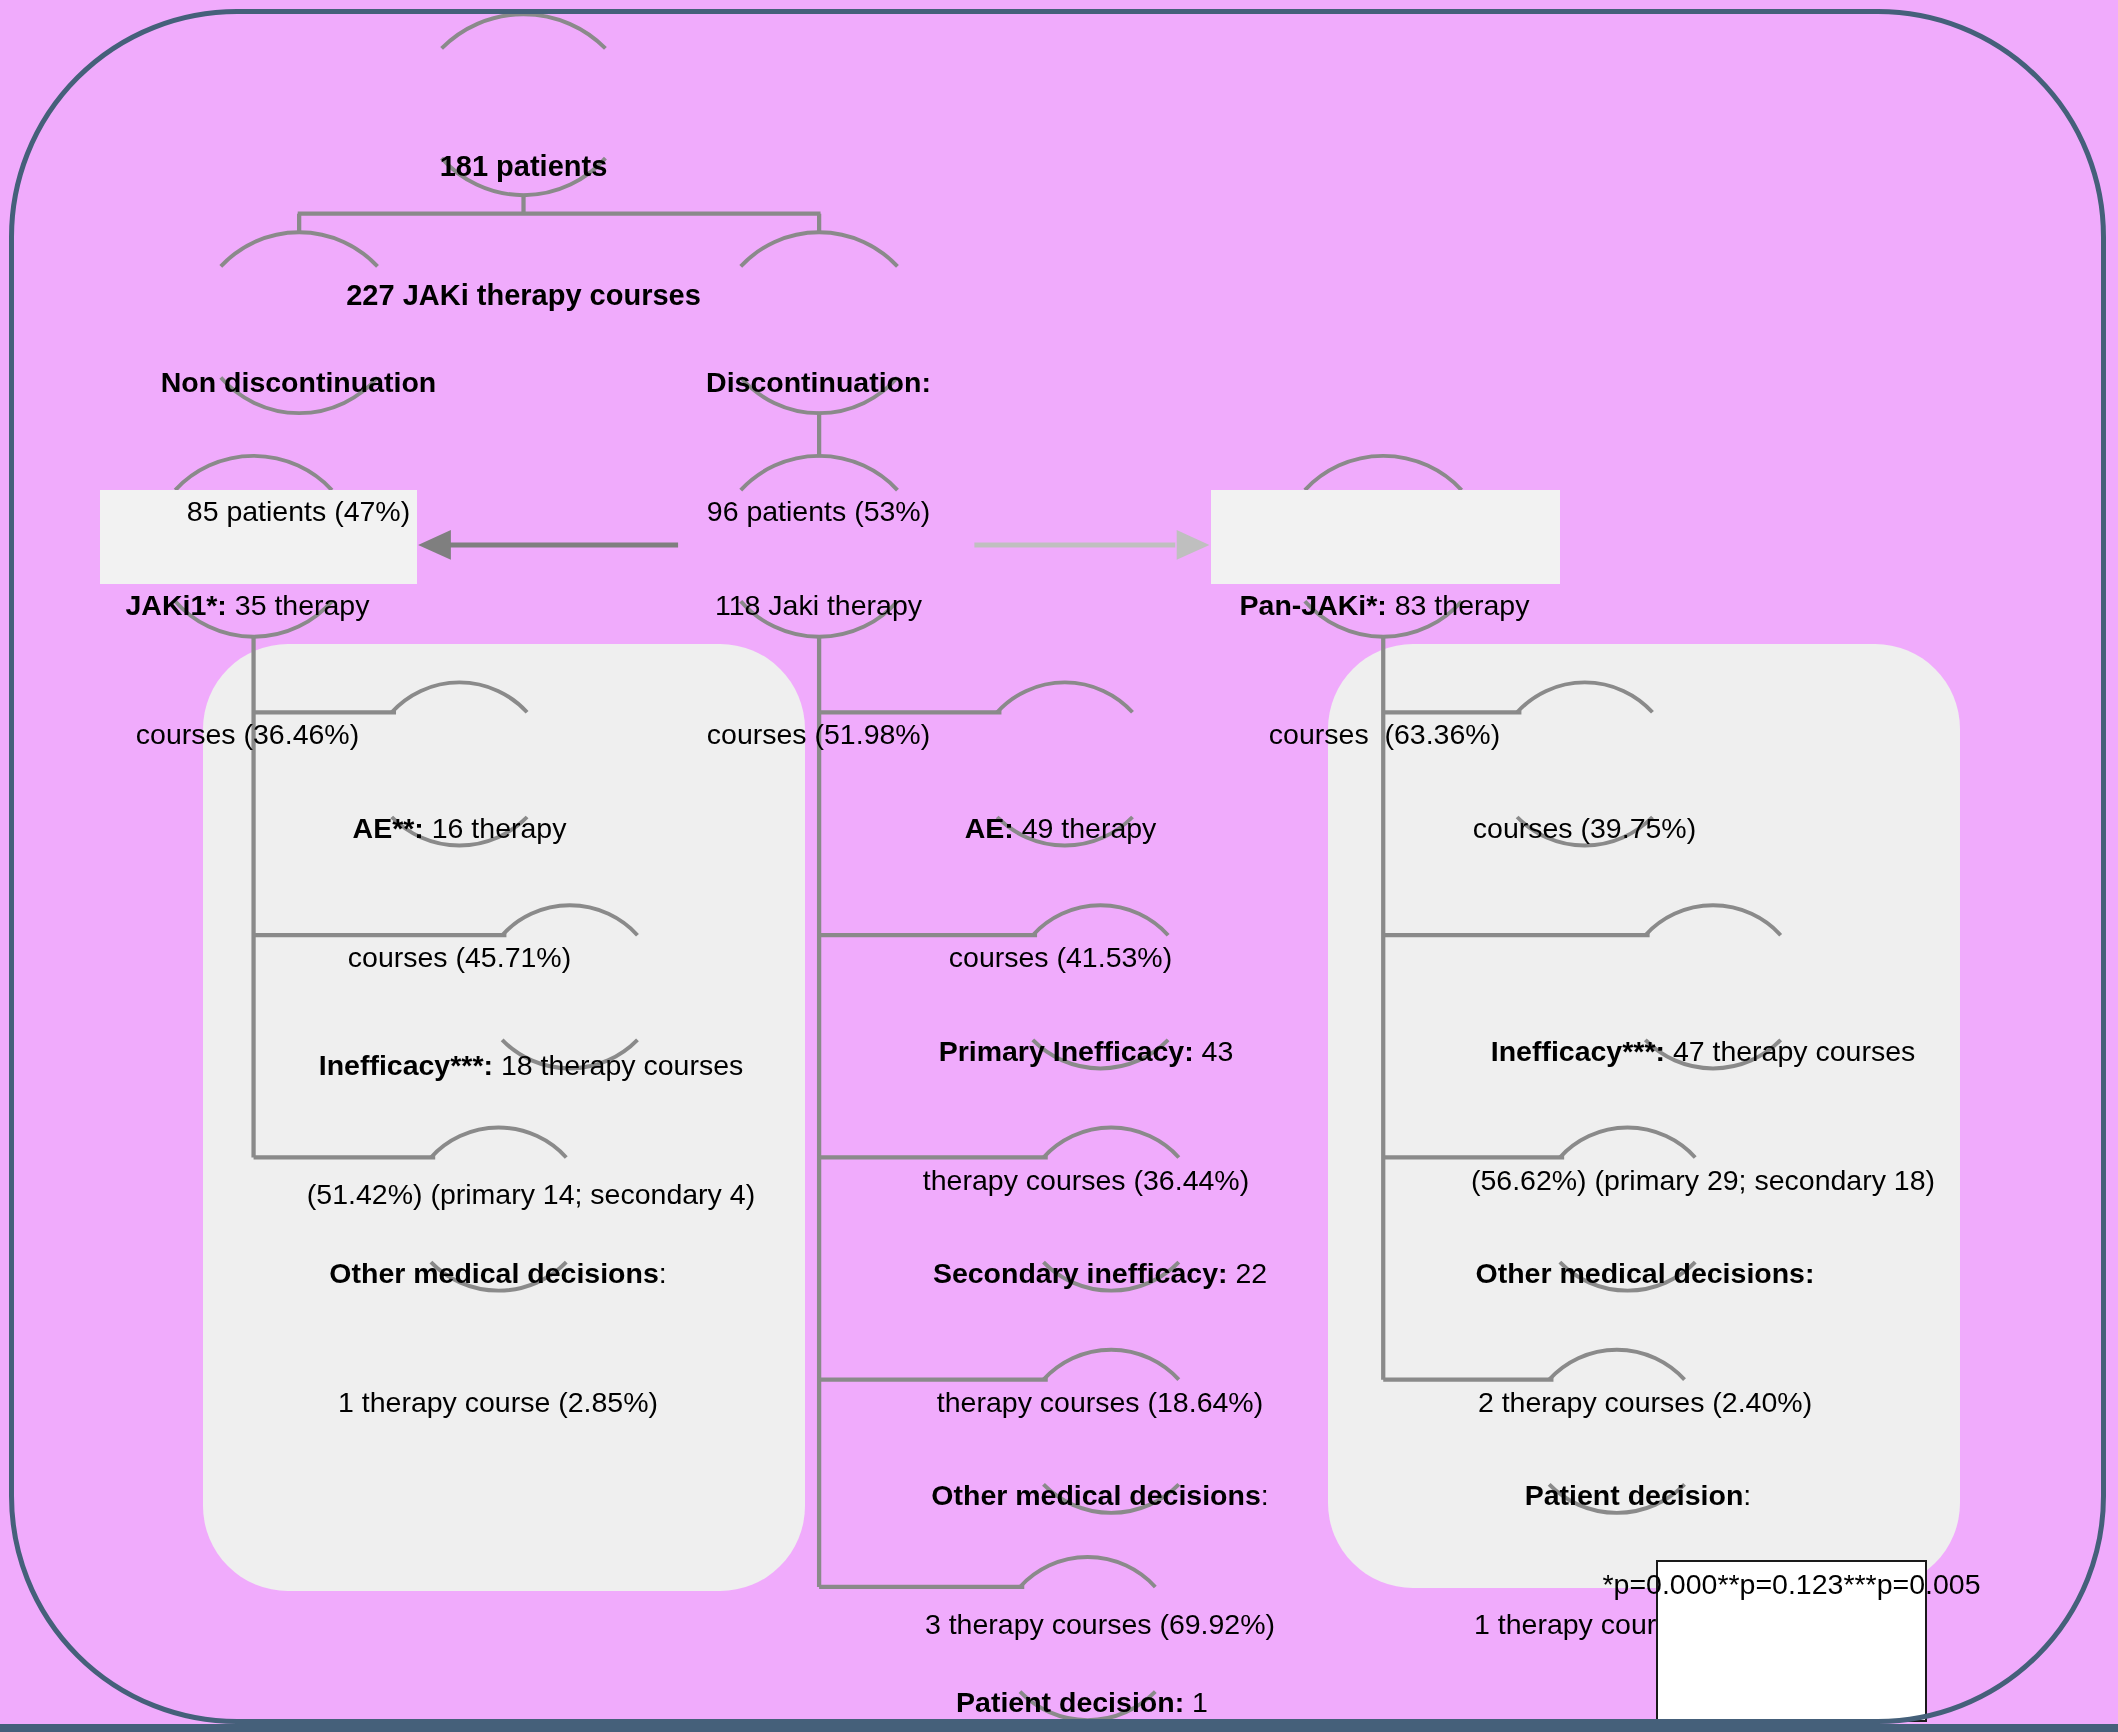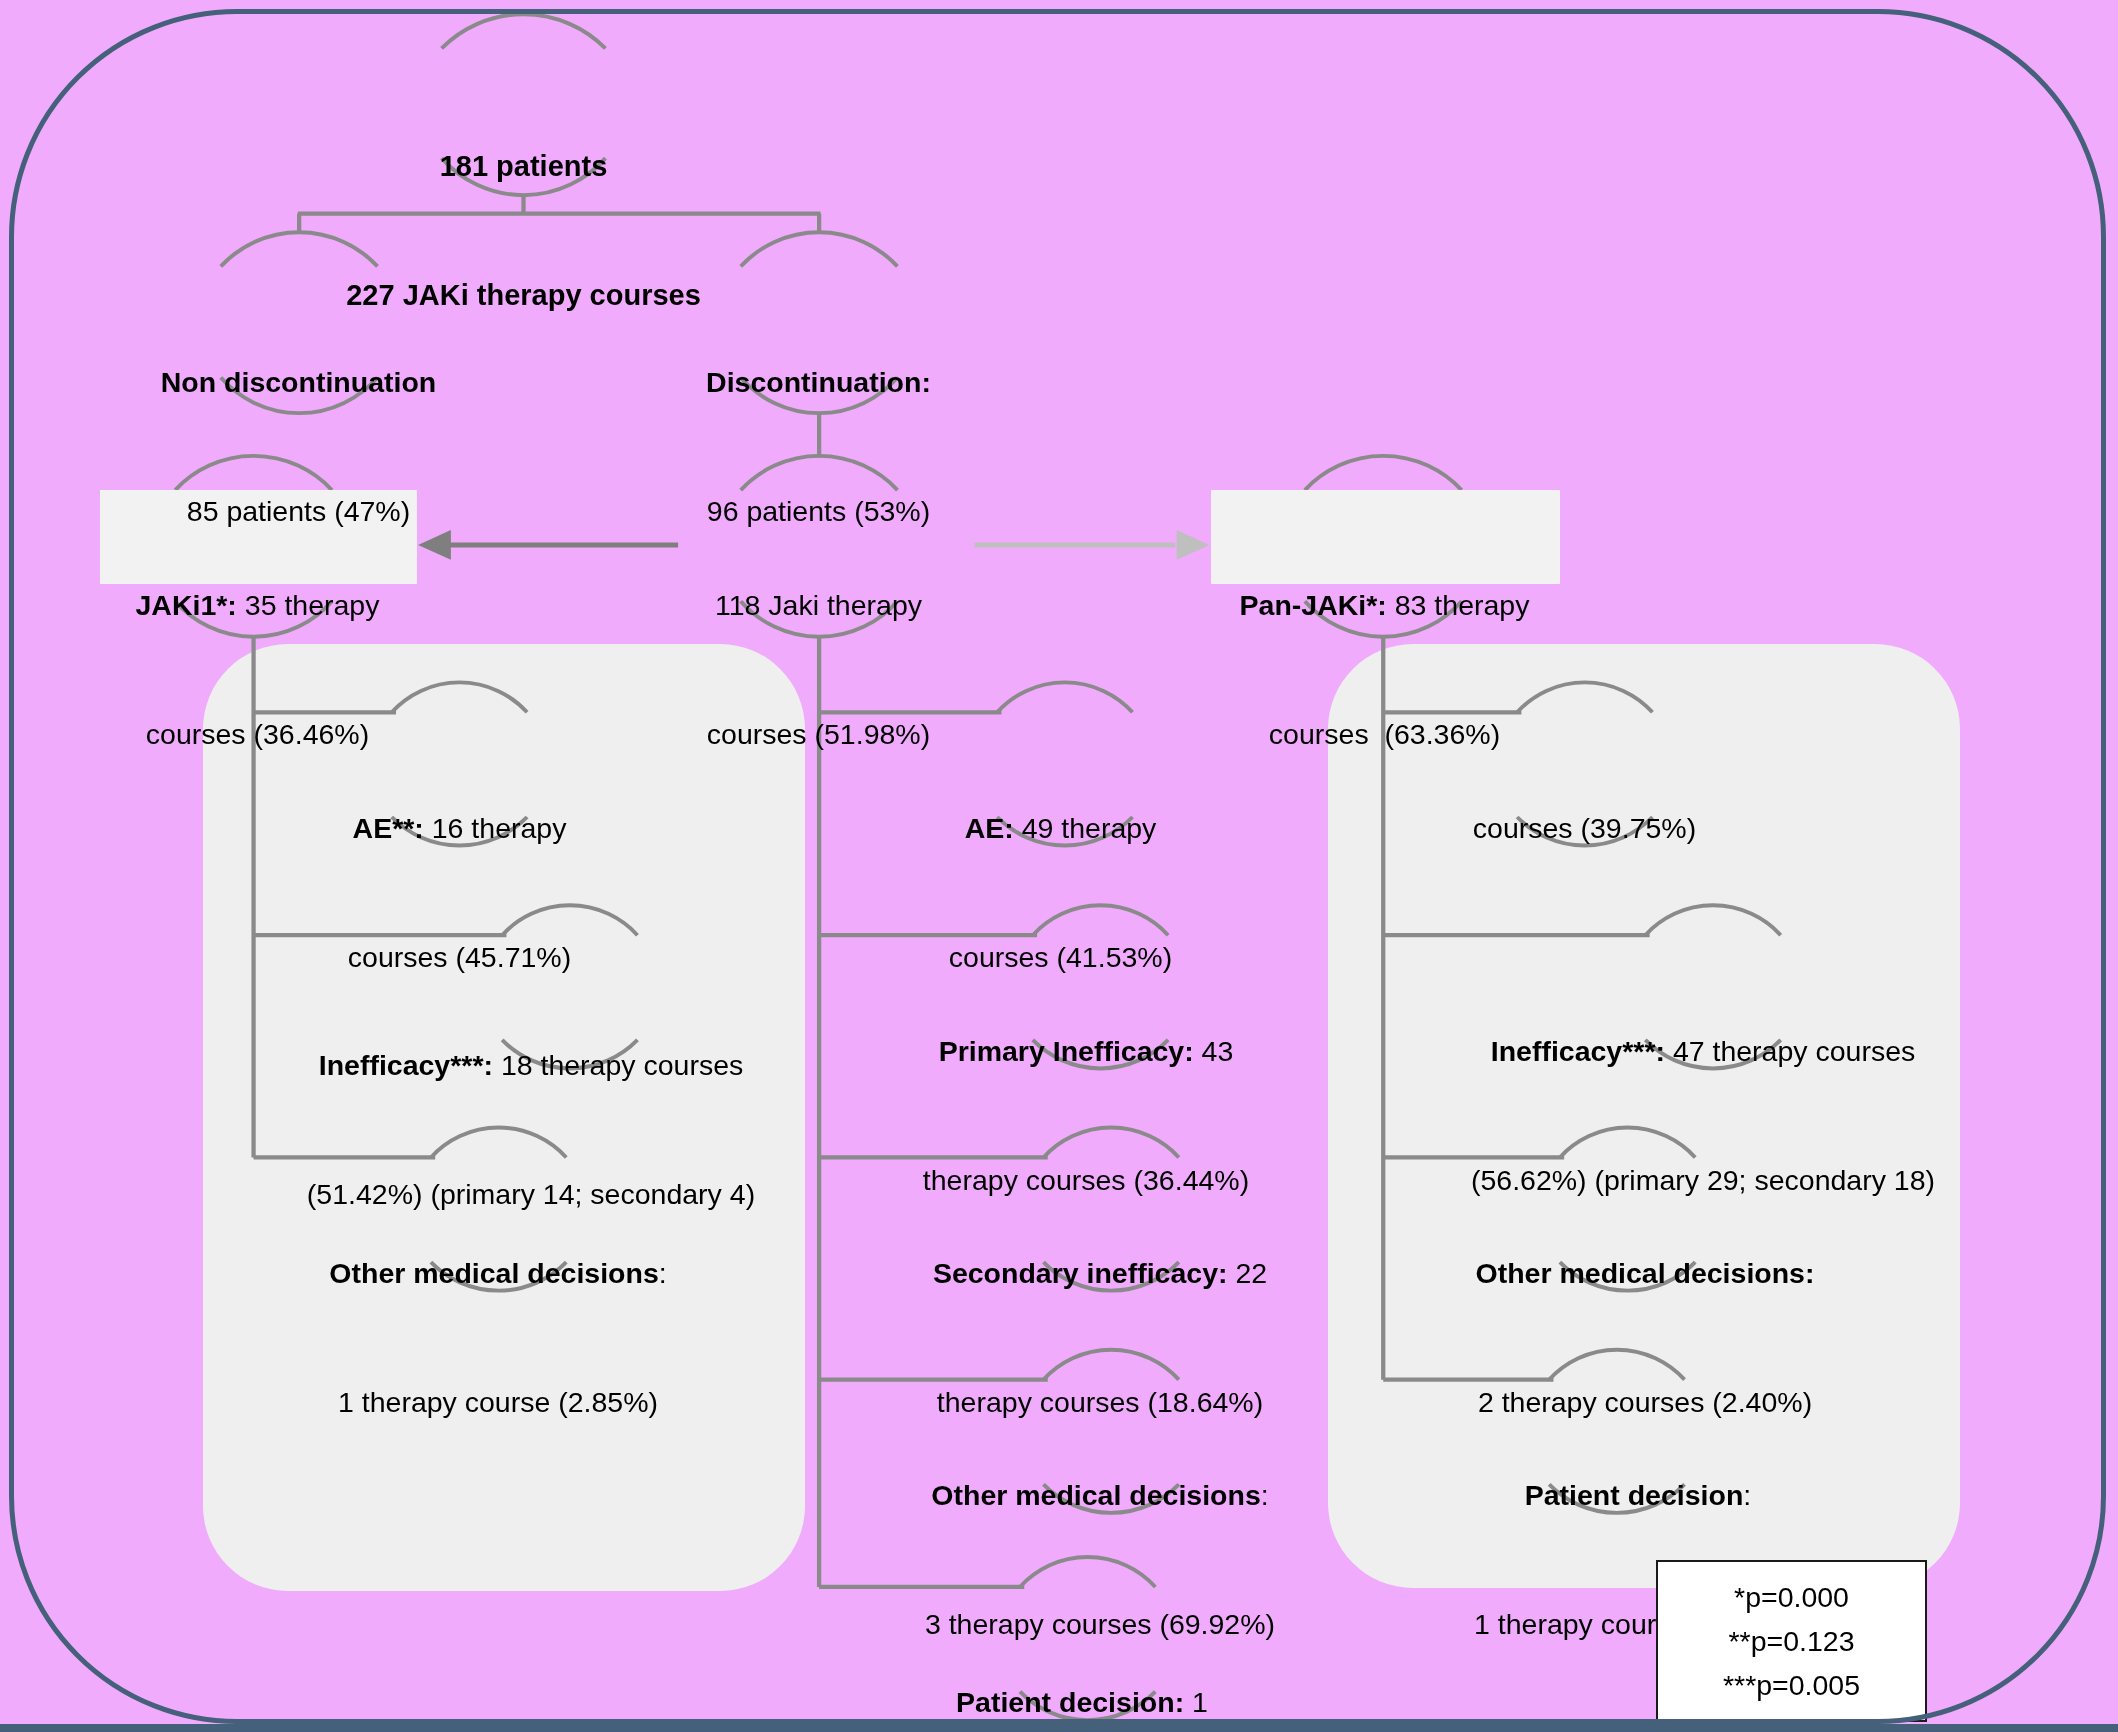--- a/index.html
+++ b/index.html
@@ -34,21 +34,21 @@
   .node{
     position:absolute;text-align:center;
     font-size:28.5px;line-height:43px;white-space:pre;
   }
   .node .b{font-weight:bold;}
   .big{font-size:29px;}
   .legend{
     position:absolute;left:1656px;top:1560px;width:271px;height:162px;
     border:2.8px solid #1a1a1a;background:#fff;box-sizing:border-box;
     text-align:center;font-size:28.5px;line-height:44px;
-    display:flex;flex-direction:column;justify-content:center;
+    display:flex;flex-direction:row;justify-content:center;
   }
 </style>
 </head>
 <body>
 
 <div id="canvas">
 
   <div class="panel" id="panel-left"></div>
   <div class="panel" id="panel-right"></div>
 
@@ -125,21 +125,21 @@
 
   <div class="node" style="left:85px;top:275px;width:427px;">
     <div><span class="b">Non discontinuation</span><span></span></div>
     <div><span>85 patients (47%)</span></div>
   </div>
   <div class="node" style="left:605px;top:275px;width:427px;">
     <div><span class="b">Discontinuation:</span><span></span></div>
     <div><span>96 patients (53%)</span></div>
   </div>
 
-  <div class="node" style="left:44px;top:498px;width:427px;">
+  <div class="node" style="left:34px;top:498px;width:427px;">
     <div><span class="b">JAKi1*:</span><span> 35 therapy</span></div>
     <div><span>courses (36.46%)</span></div>
   </div>
   <div class="node" style="left:605px;top:498px;width:427px;">
     <div><span class="b"></span><span>118 Jaki therapy</span></div>
     <div><span>courses (51.98%)</span></div>
   </div>
   <div class="node" style="left:1171px;top:498px;width:427px;">
     <div><span class="b">Pan-JAKi*:</span><span> 83 therapy</span></div>
     <div><span>courses  (63.36%)</span></div>

